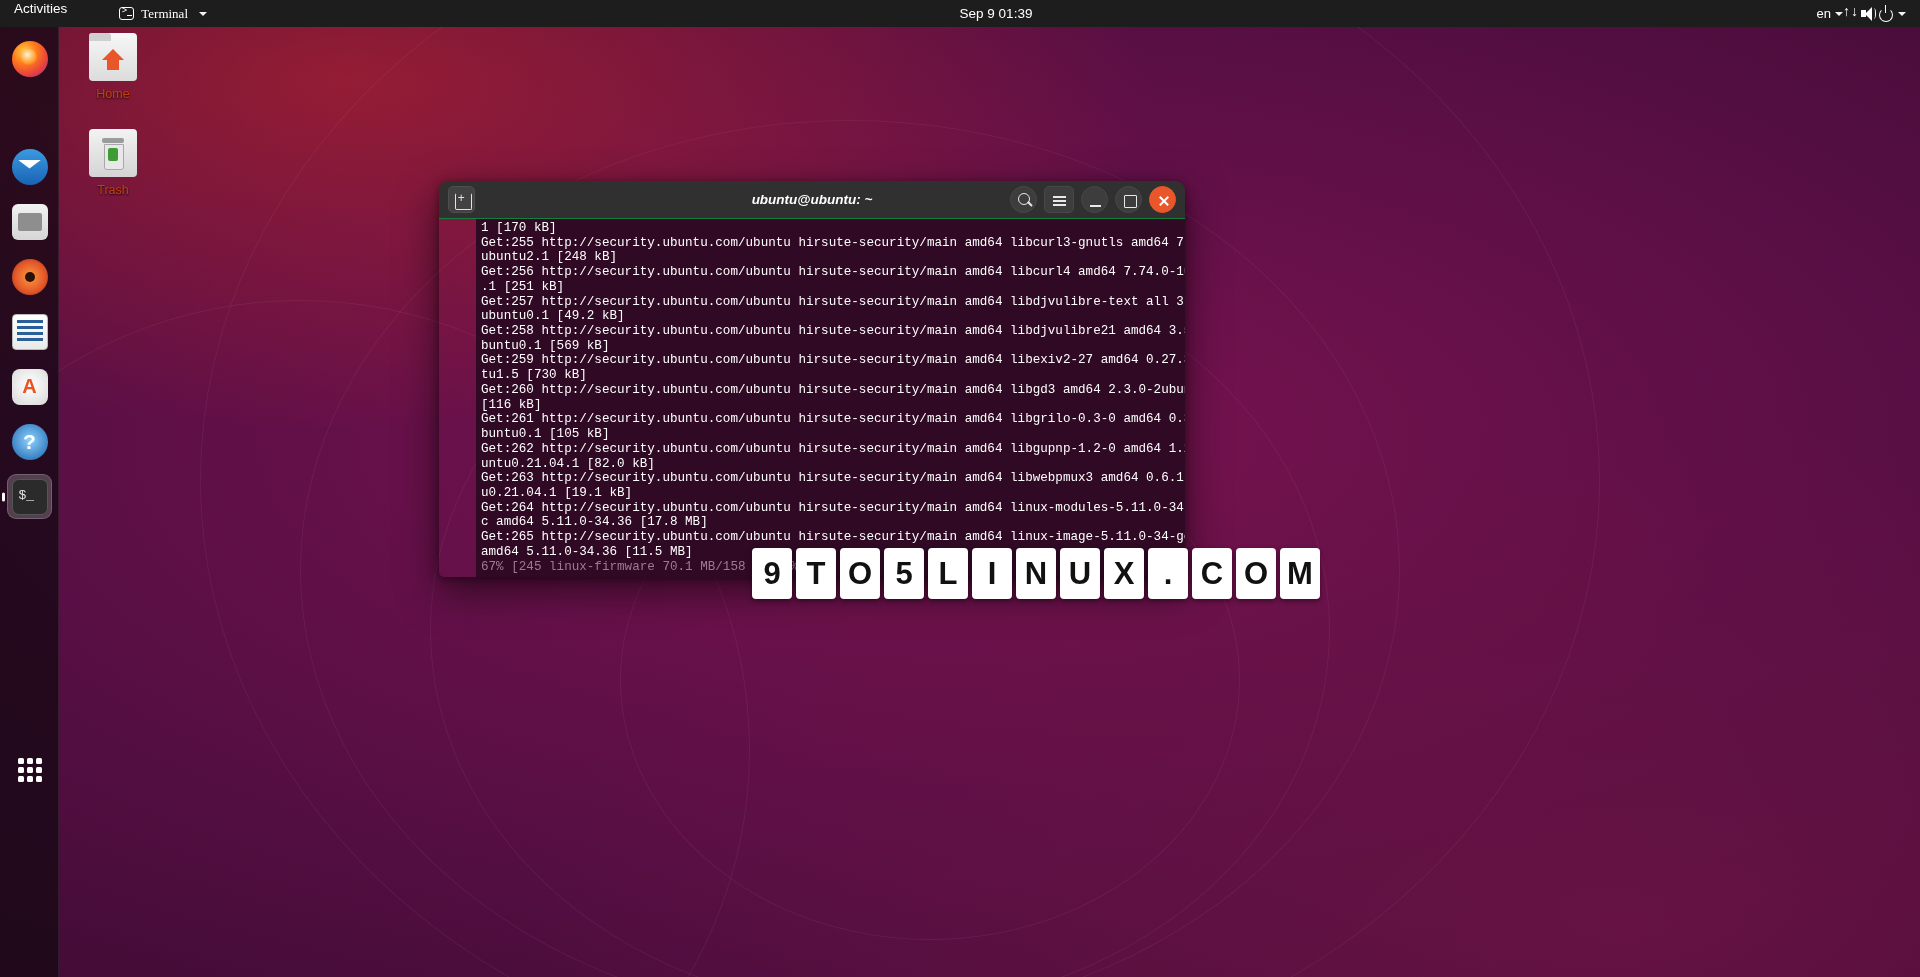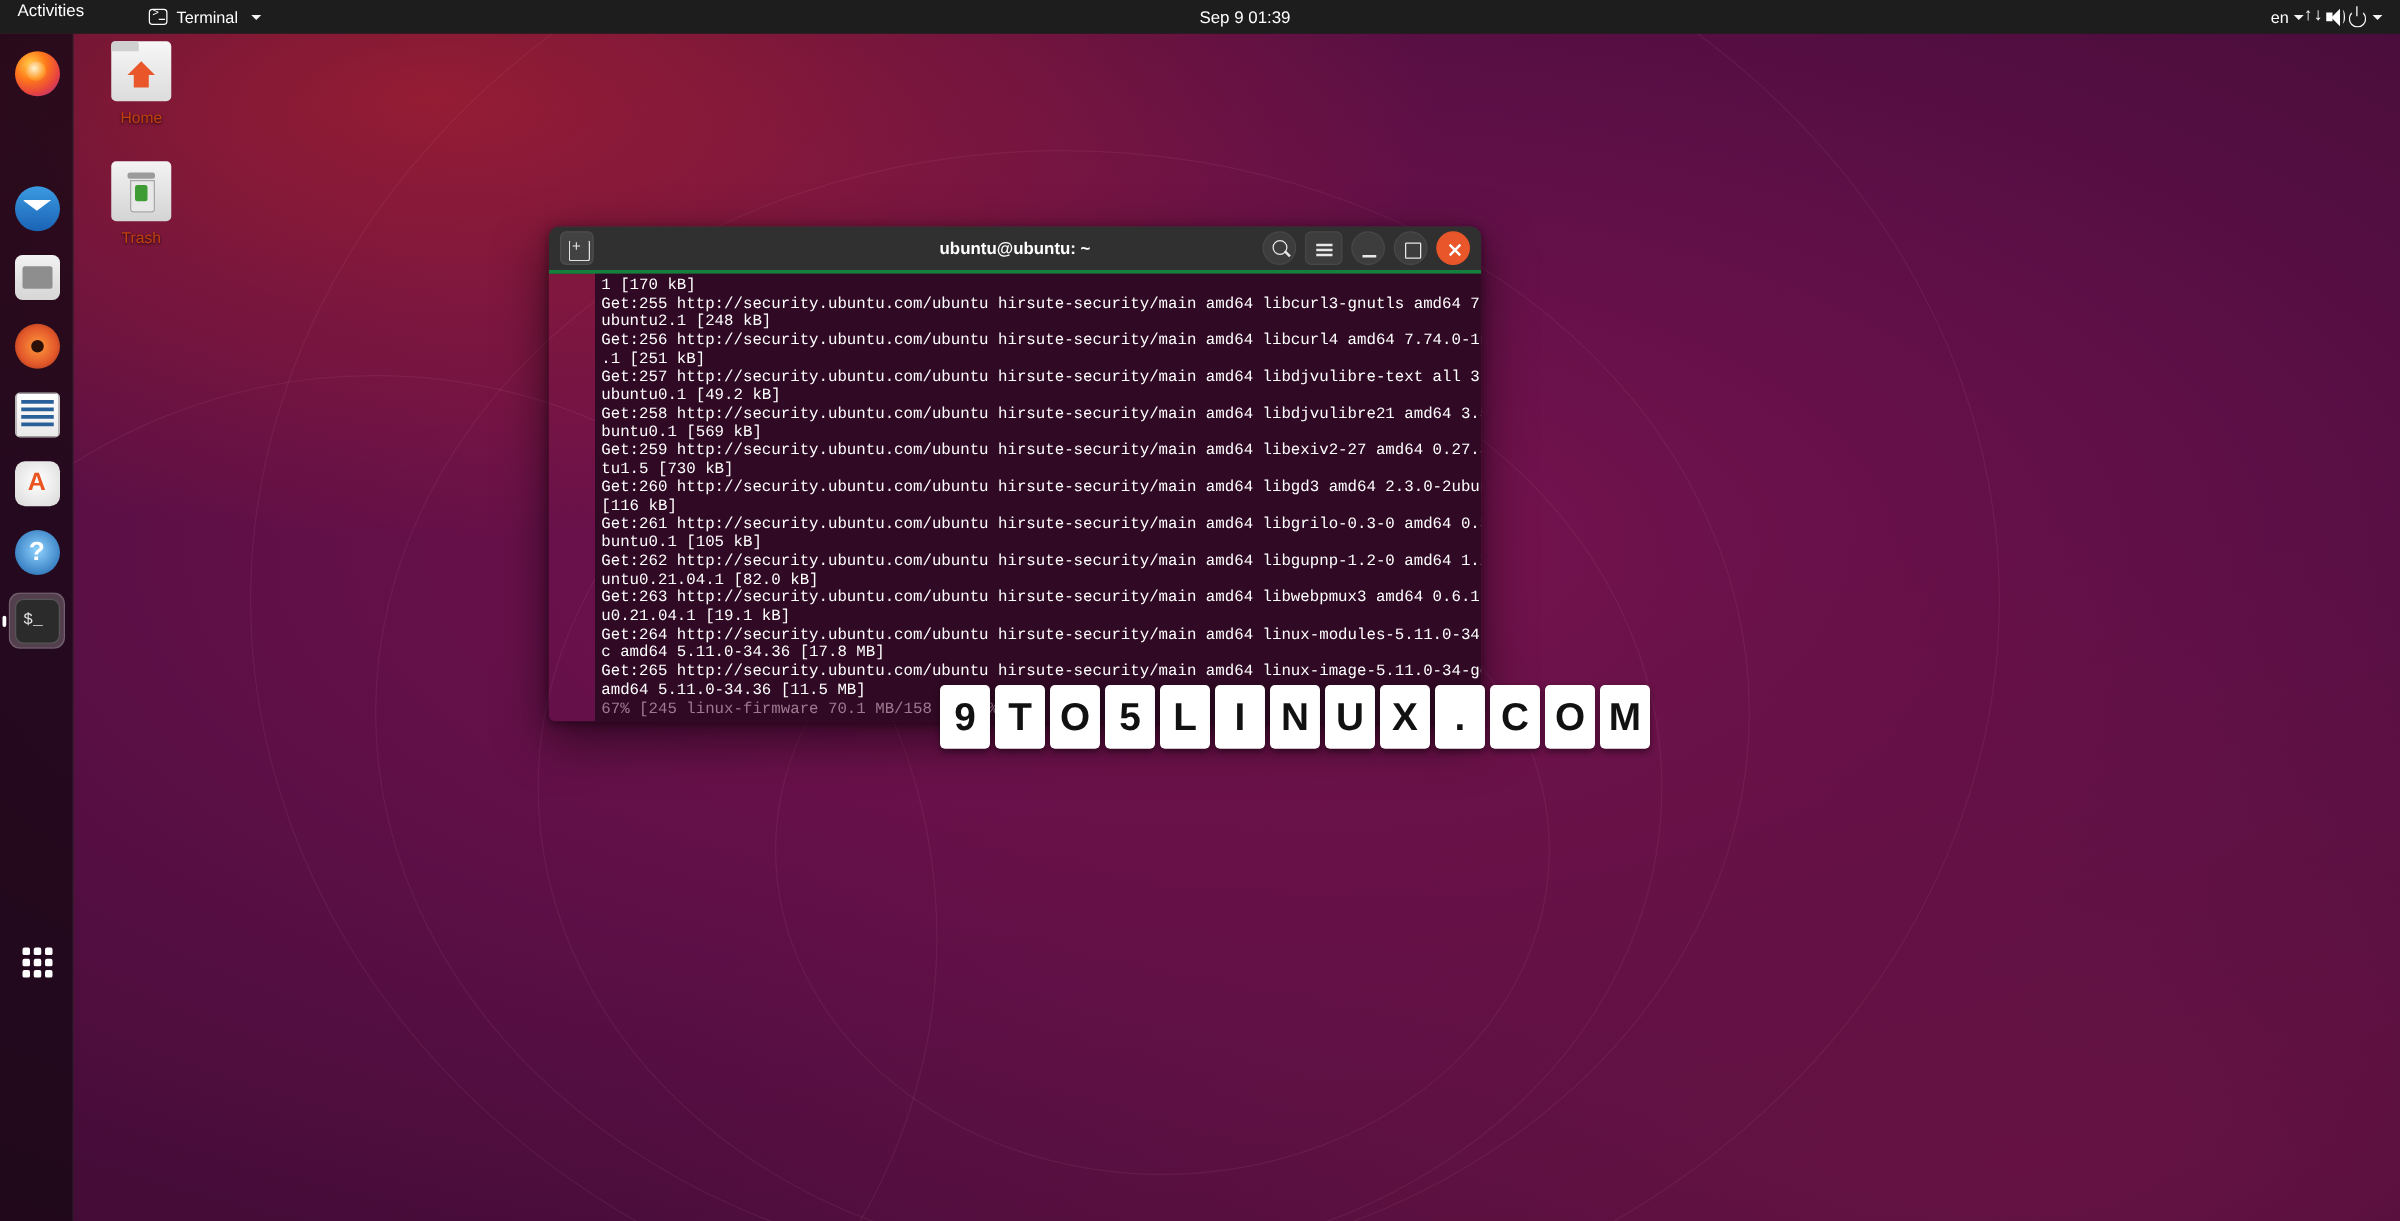--- a/index.html
+++ b/index.html
@@ -39,20 +39,21 @@
     color:#ffffff; font-size:13px;
     z-index:60;
   }
   #topbar .activities {
     padding:0 10px 11px 14px; height:27px; display:flex; align-items:center;
     font-size:13.5px; color:#ffffff;
   }
   #topbar .appmenu {
     display:flex; align-items:center; gap:7px; height:27px; padding:0 10px;
     margin-left:32px;
+    font-family:Liberation Serif, serif;
   }
   #topbar .appmenu .term-ico {
     width:15px; height:13px; border:1.6px solid #ffffff; border-radius:3px;
     position:relative; display:inline-block;
   }
   #topbar .appmenu .term-ico::before {
     content:">"; position:absolute; left:1.5px; top:-2.5px;
     font-size:9px; font-family:"Liberation Mono", monospace; color:#fff;
   }
   #topbar .appmenu .term-ico::after {
@@ -205,21 +206,22 @@
   #terminal {
     position:absolute; left:439px; top:181px; width:746px; height:396px;
     border-radius:9px 9px 5px 5px;
     box-shadow:0 14px 40px rgba(0,0,0,0.55), 0 2px 8px rgba(0,0,0,0.4);
     overflow:hidden;
     z-index:30;
   }
   #titlebar {
     height:38px; background:#303030;
     display:flex; align-items:center; position:relative;
-    border-bottom:3px solid #15803d;
+    border-bottom:1px solid #15803d;
+    font-style:italic;
   }
   .tb-left { display:flex; align-items:center; padding-left:9px; }
   .tb-newtab {
     width:27px; height:27px; border-radius:5px; background:#424242;
     border:1px solid #4e4e4e; position:relative;
   }
   .tb-newtab::before {
     content:""; position:absolute; left:6px; top:6px; width:15px; height:15px;
     border:1.5px solid #e3e3e3; border-top-color:transparent; border-radius:2px;
   }

